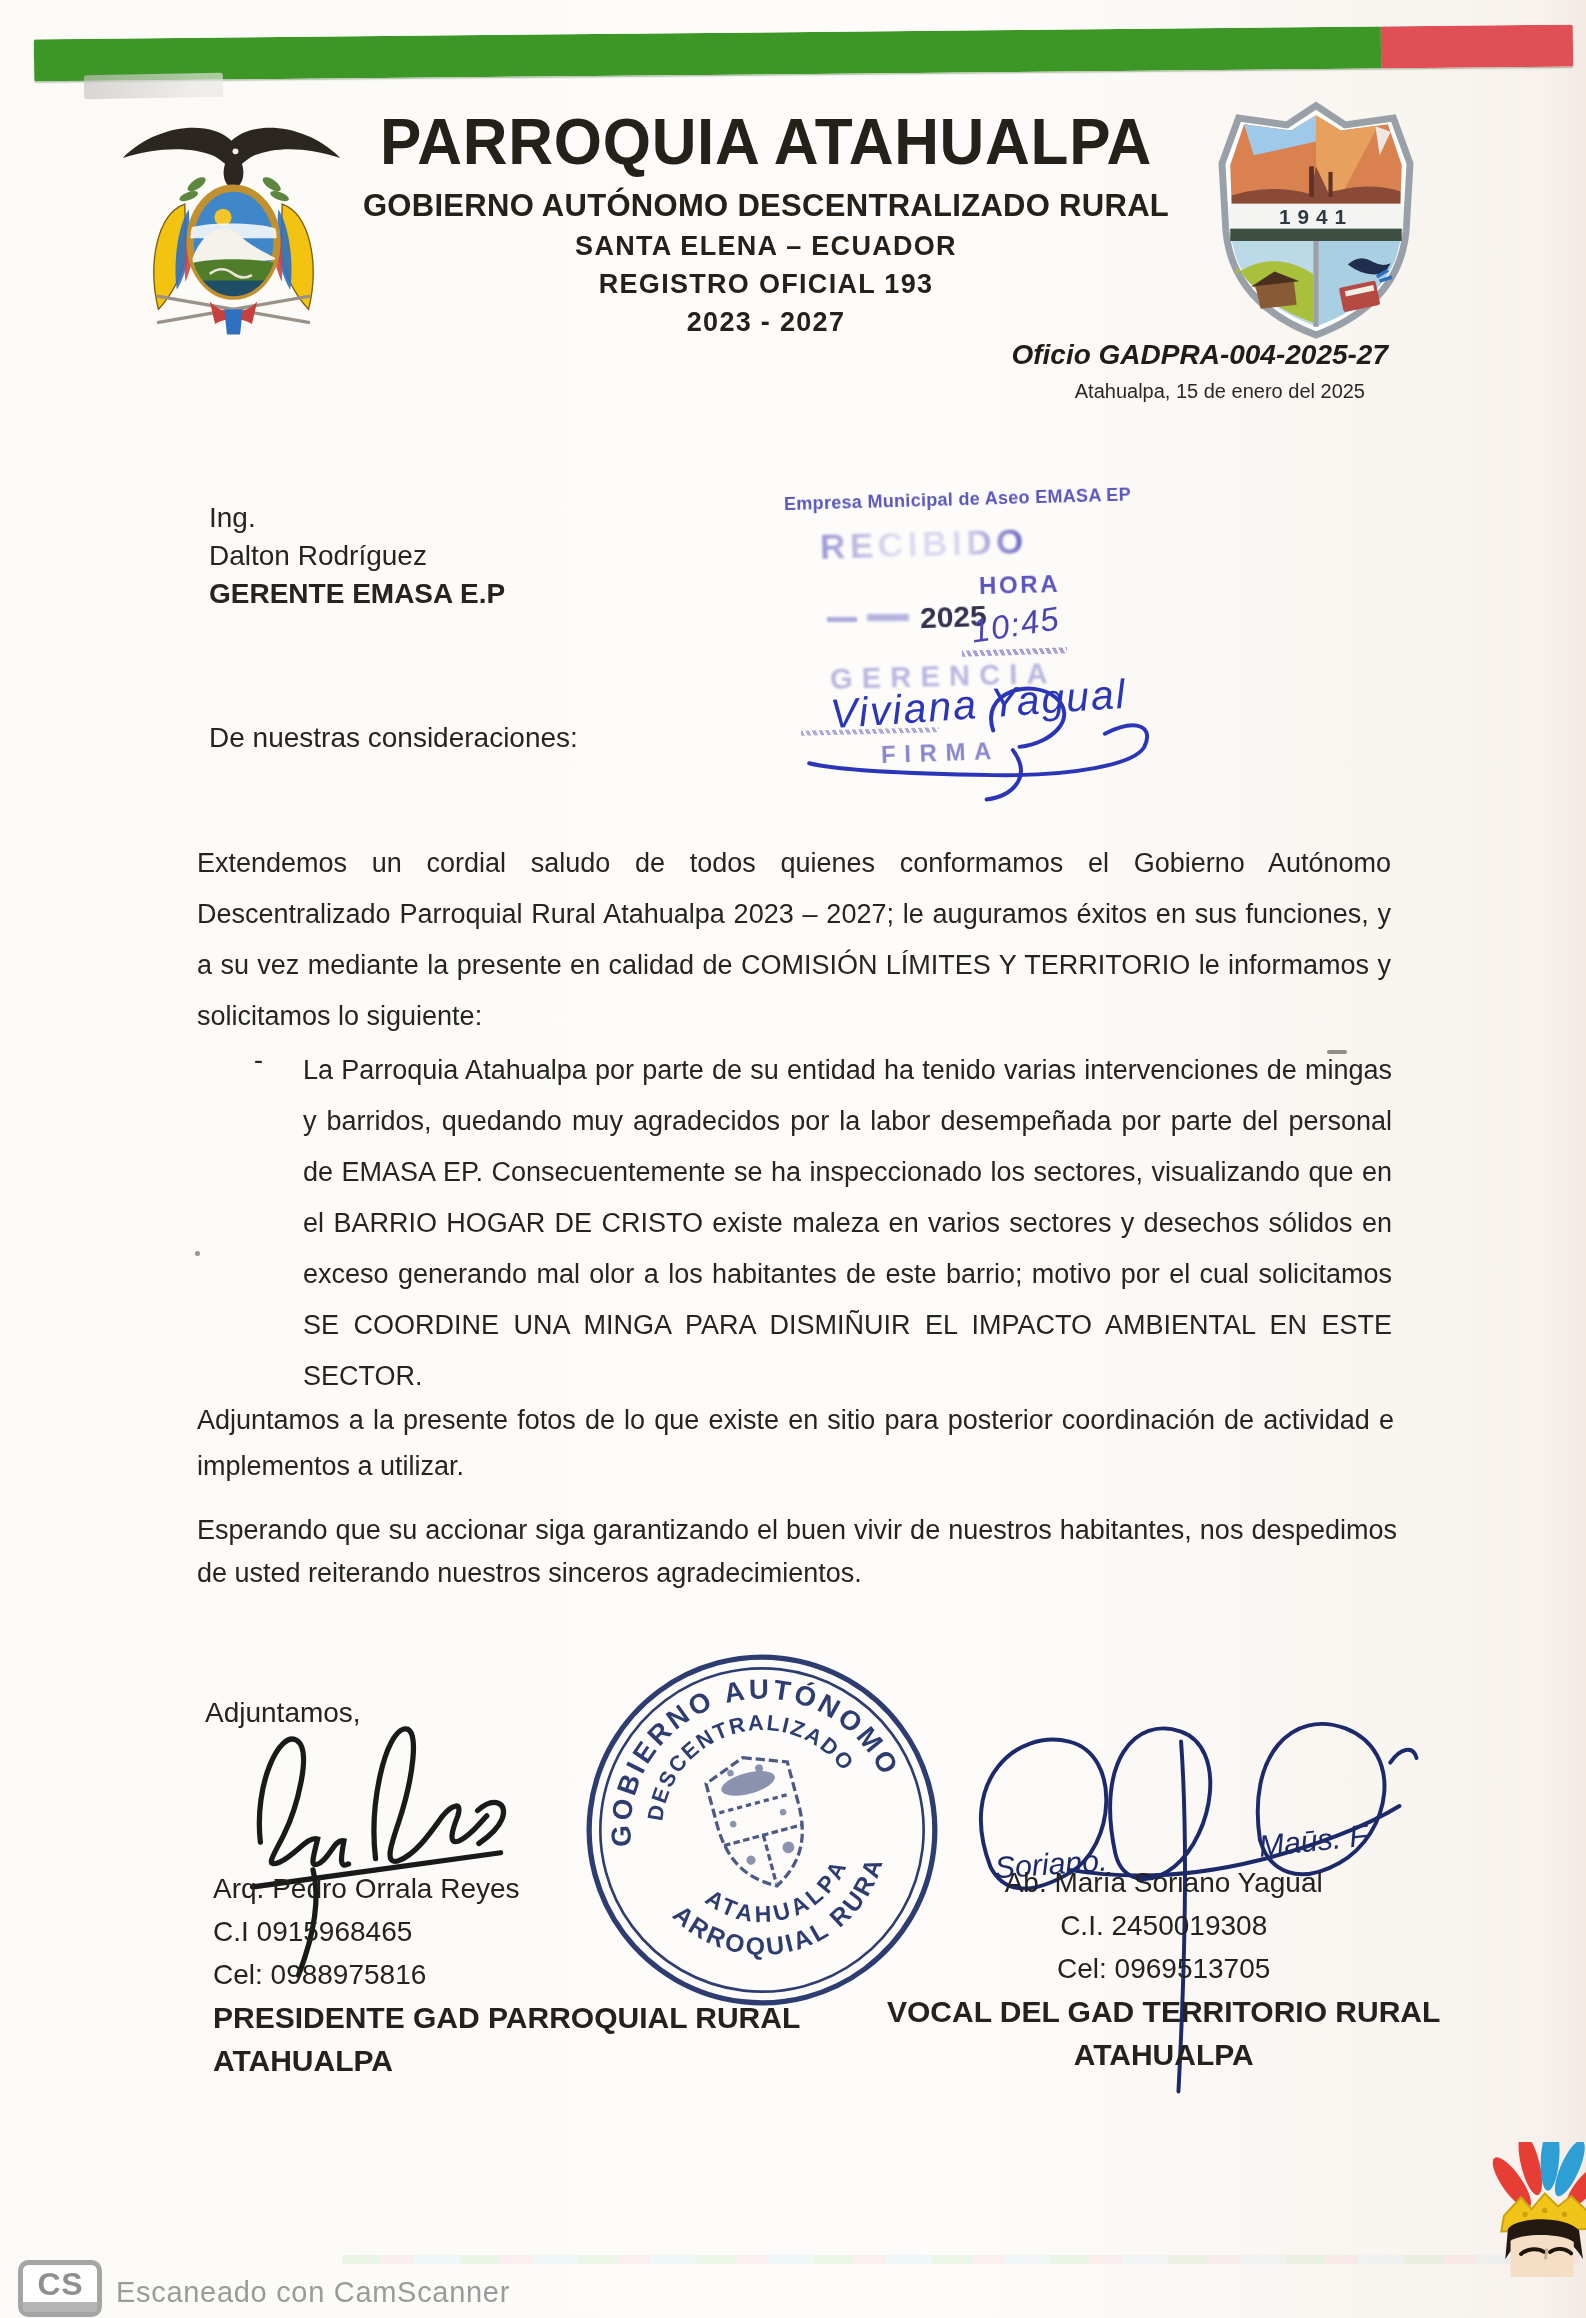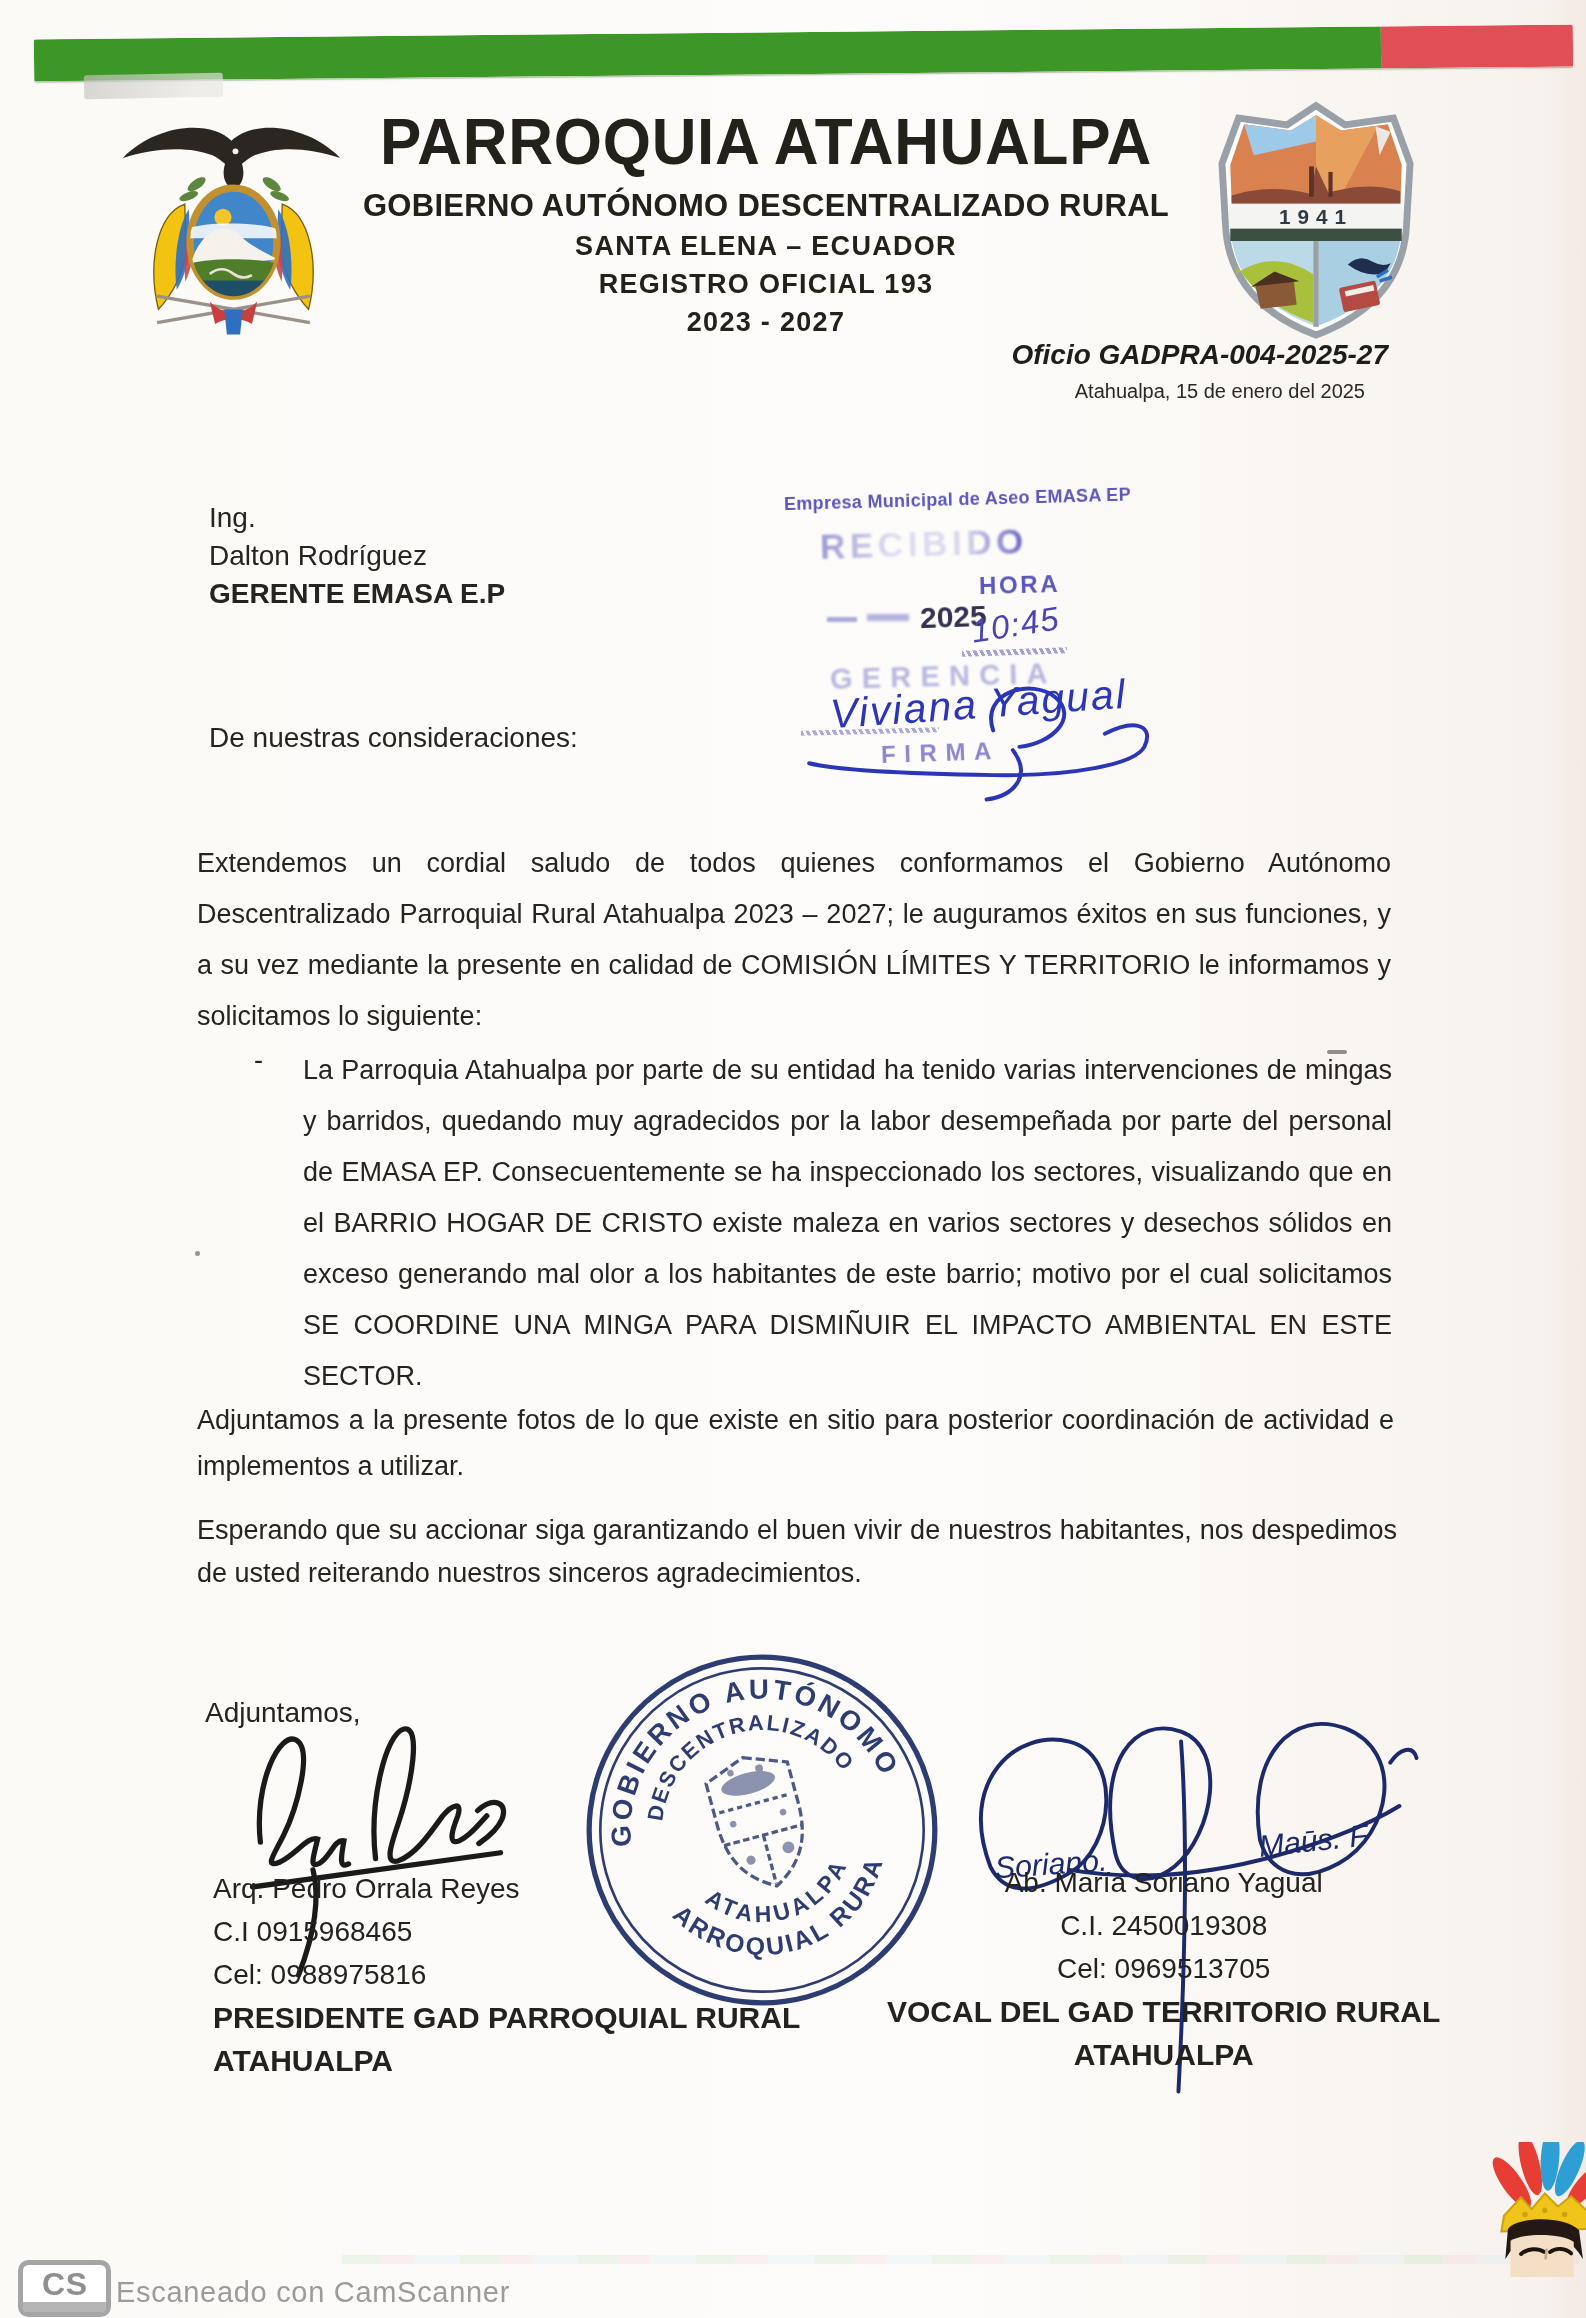--- a/index.html
+++ b/index.html
@@ -61,21 +61,21 @@
   .stamp-time{position:absolute;left:971px;top:606px;font-size:33px;font-style:italic;color:#4b45b2;transform:rotate(-9deg);letter-spacing:1.3px;}
   .stamp-timeline{position:absolute;left:962px;top:649px;width:105px;height:6px;opacity:.55;
     background:repeating-linear-gradient(65deg,#5b57bd 0 3.3px,transparent 3.3px 6px);transform:rotate(-2deg);}
   .stamp-gerencia{position:absolute;left:830px;top:660px;font-size:29px;font-weight:bold;letter-spacing:9.2px;opacity:.42;filter:blur(0.9px);transform:rotate(-1.5deg);}
   .stamp-firma{position:absolute;left:881px;top:739px;font-size:24px;font-weight:bold;letter-spacing:8.6px;opacity:.7;filter:blur(0.4px);transform:rotate(-2deg);}
   .stamp-sigline{position:absolute;left:801px;top:729px;width:138px;height:5.3px;opacity:.5;
     background:repeating-linear-gradient(65deg,#5b57bd 0 3.3px,transparent 3.3px 6px);transform:rotate(-1.5deg);}
   .viviana{position:absolute;left:830px;top:681px;font-size:41px;font-style:italic;color:#2b35b8;transform:rotate(-4deg);letter-spacing:2px;white-space:nowrap;}
 
   
-  .cs-logo{position:absolute;left:18.4px;top:2260px;width:93px;height:57px;background:#ffffff;border:5.3px solid #a5a5a5;border-radius:10.5px;box-sizing:border-box;}
+  .cs-logo{position:absolute;left:18.4px;top:2260px;width:84px;height:57px;background:#ffffff;border:5.3px solid #a5a5a5;border-radius:10.5px;box-sizing:border-box;}
   .cs-logo .cs{position:absolute;left:0;top:1.3px;width:100%;text-align:center;font-size:32px;font-weight:bold;color:#8f8f8f;letter-spacing:0.7px;}
   .cs-logo .strip{position:absolute;left:0;bottom:0;width:100%;height:10.5px;background:#b5b5b5;border-radius:0 0 4px 4px;}
   .scanned-text{position:absolute;left:116px;top:2276px;font-size:29px;color:#9b9b9b;letter-spacing:0.7px;}
 
   svg text{font-family:"Liberation Sans",sans-serif;}
 </style>
 </head>
 <body>
 
 <div class="page">

